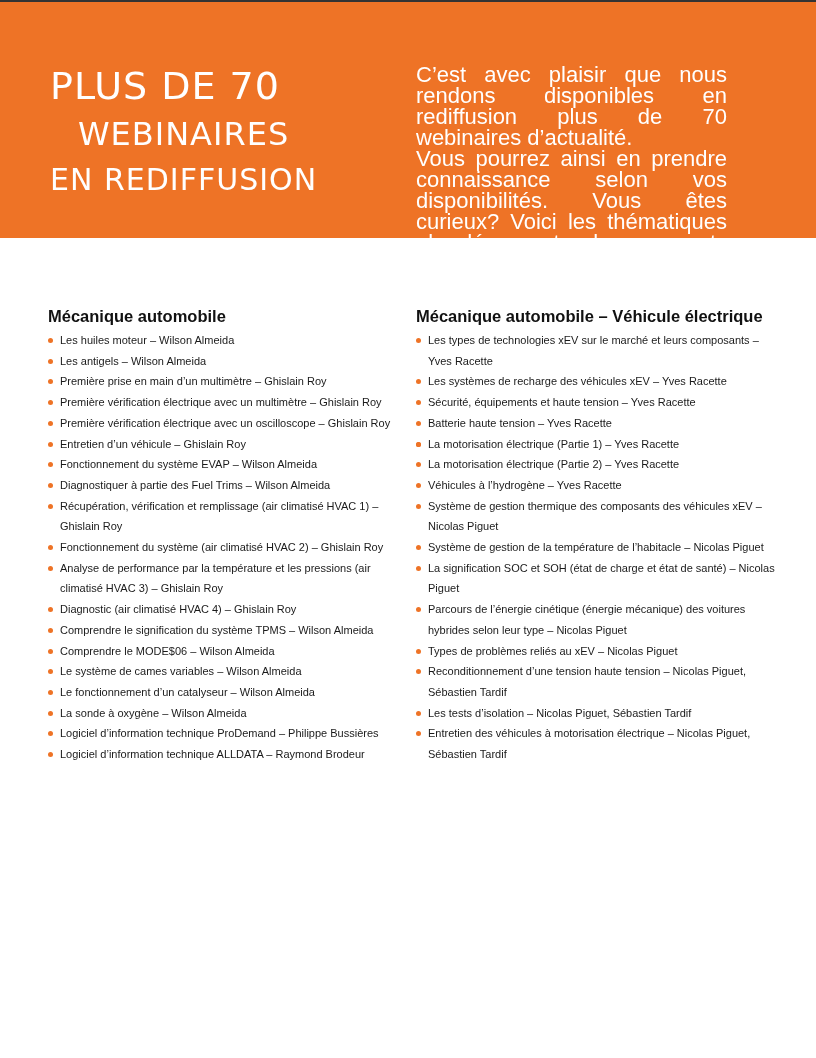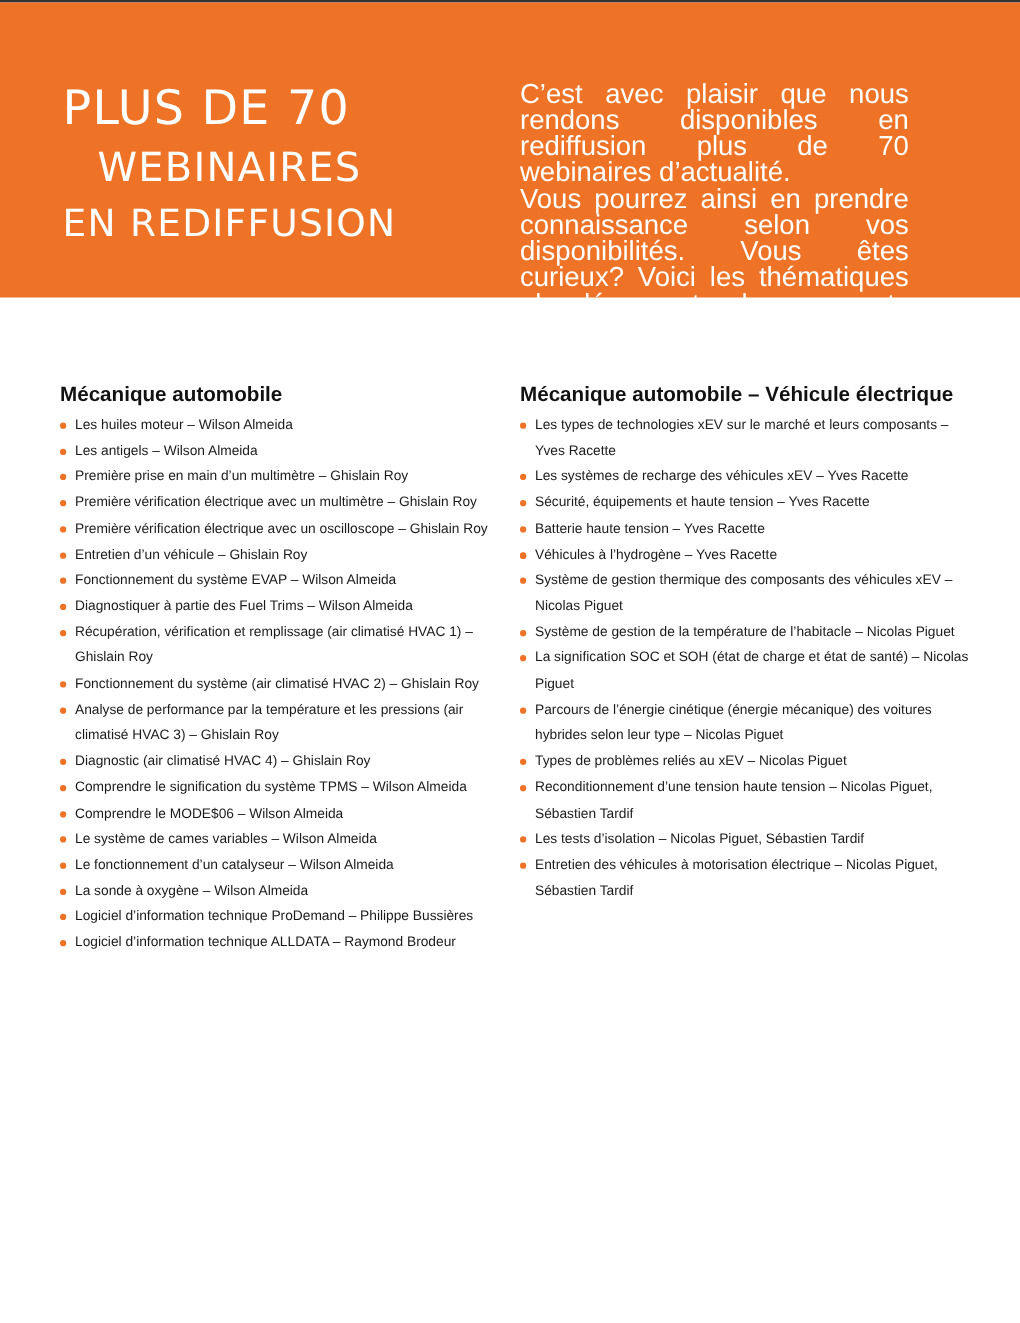--- a/index.html
+++ b/index.html
@@ -66,21 +66,22 @@
 </div>
 
 <div class="col right">
   <h2>Mécanique automobile – Véhicule électrique</h2>
   <ul>
       <li><span class="bullet"></span><span>Les types de technologies xEV sur le marché et leurs composants – Yves Racette</span></li>
       <li><span class="bullet"></span><span>Les systèmes de recharge des véhicules xEV – Yves Racette</span></li>
       <li><span class="bullet"></span><span>Sécurité, équipements et haute tension – Yves Racette</span></li>
       <li><span class="bullet"></span><span>Batterie haute tension – Yves Racette</span></li>
       <li><span class="bullet"></span></li>
-      <li><span class="bullet"></span></li>
+      <li><span class="bullet"></span><span>La motorisation électrique (Partie 1) – Yves Racette</span></li>
+      <li><span class="bullet"></span><span>La motorisation électrique (Partie 2) – Yves Racette</span></li>
       <li><span class="bullet"></span><span>Véhicules à l’hydrogène – Yves Racette</span></li>
       <li><span class="bullet"></span><span>Système de gestion thermique des composants des véhicules xEV – Nicolas Piguet</span></li>
       <li><span class="bullet"></span><span>Système de gestion de la température de l’habitacle – Nicolas Piguet</span></li>
       <li><span class="bullet"></span><span>La signification SOC et SOH (état de charge et état de santé) – Nicolas Piguet</span></li>
       <li><span class="bullet"></span><span>Parcours de l’énergie cinétique (énergie mécanique) des voitures hybrides selon leur type – Nicolas Piguet</span></li>
       <li><span class="bullet"></span><span>Types de problèmes reliés au xEV – Nicolas Piguet</span></li>
       <li><span class="bullet"></span><span>Reconditionnement d’une tension haute tension – Nicolas Piguet, Sébastien Tardif</span></li>
       <li><span class="bullet"></span><span>Les tests d’isolation – Nicolas Piguet, Sébastien Tardif</span></li>
       <li><span class="bullet"></span><span>Entretien des véhicules à motorisation électrique – Nicolas Piguet, Sébastien Tardif</span></li>
     </ul>

